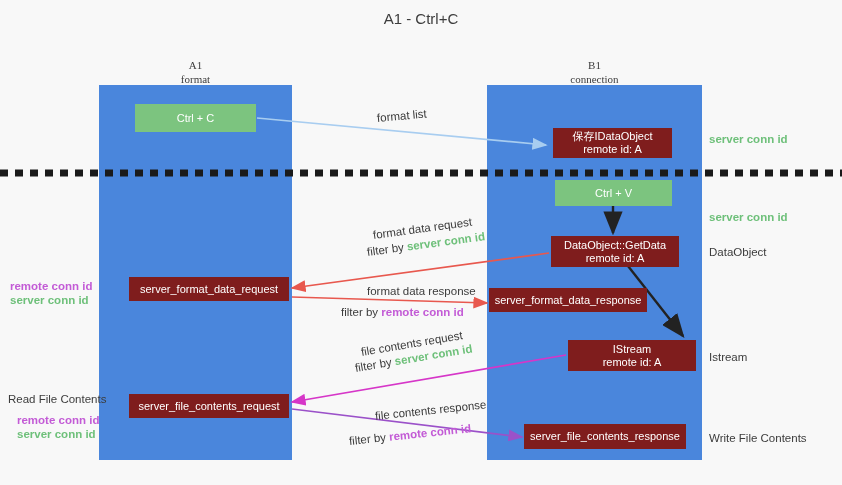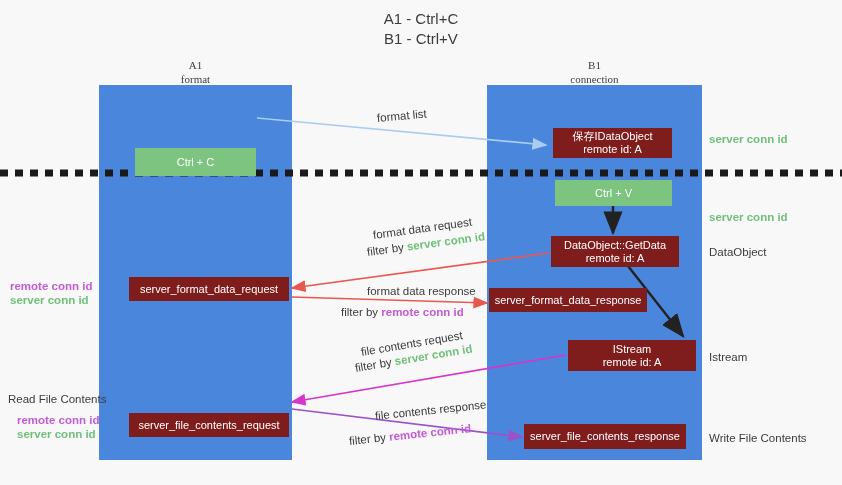--- a/index.html
+++ b/index.html
@@ -52,21 +52,20 @@
   .alabel .p{color:#c35bd6;font-weight:bold;}
   svg.overlay{position:absolute;left:0;top:0;width:842px;height:485px;pointer-events:none;}
 </style>
 </head>
 <body>
 
 <div id="stage">
 
   <div class="title">
     <div>A1 - Ctrl+C</div>
-    <div>B1 - Ctrl+V</div>
   </div>
 
   <div class="colhdr" style="left:99px;top:58px;width:193px;">
     <div>A1</div>
     <div>format</div>
   </div>
   <div class="colhdr" style="left:487px;top:58px;width:215px;">
     <div>B1</div>
     <div>connection</div>
   </div>
@@ -105,21 +104,21 @@
 
     <line x1="566" y1="355" x2="292" y2="402" stroke="#d636c8" stroke-width="1.7" marker-end="url(#ah-magenta)"></line>
 
     <line x1="292" y1="409" x2="522" y2="437" stroke="#9b51c9" stroke-width="1.7" marker-end="url(#ah-purple)"></line>
   </svg>
 
   <svg class="overlay" viewBox="0 0 842 485">
     <line x1="0" y1="173" x2="842" y2="173" stroke="#1a1a1a" stroke-width="7" stroke-dasharray="8 7"></line>
   </svg>
 
-  <div class="box green" style="left:135px;top:104px;width:121px;height:28px;margin-top:44px;">
+  <div class="box green" style="left:135px;top:104px;width:121px;height:28px;">
     <span>Ctrl + C</span>
   </div>
 
   <div class="box orange" style="left:553px;top:128px;width:119px;height:30px;flex-direction:column;">
     <span>保存IDataObject</span>
     <span>remote id: A</span>
   </div>
 
   <div class="box green" style="left:555px;top:180px;width:117px;height:26px;">
     <span>Ctrl + V</span>
@@ -136,21 +135,21 @@
 
   <div class="box orange" style="left:489px;top:288px;width:158px;height:24px;">
     <span>server_format_data_response</span>
   </div>
 
   <div class="box orange" style="left:568px;top:340px;width:128px;height:31px;flex-direction:column;">
     <span>IStream</span>
     <span>remote id: A</span>
   </div>
 
-  <div class="box orange" style="left:129px;top:394px;width:160px;height:24px;margin-top:19px;">
+  <div class="box orange" style="left:129px;top:394px;width:160px;height:24px;">
     <span>server_file_contents_request</span>
   </div>
 
   <div class="box orange" style="left:524px;top:424px;width:162px;height:25px;">
     <span>server_file_contents_response</span>
   </div>
 
   <div class="slabel green" style="left:709px;top:132px;">server conn id</div>
 
   <div class="slabel green" style="left:709px;top:210px;">server conn id</div>

